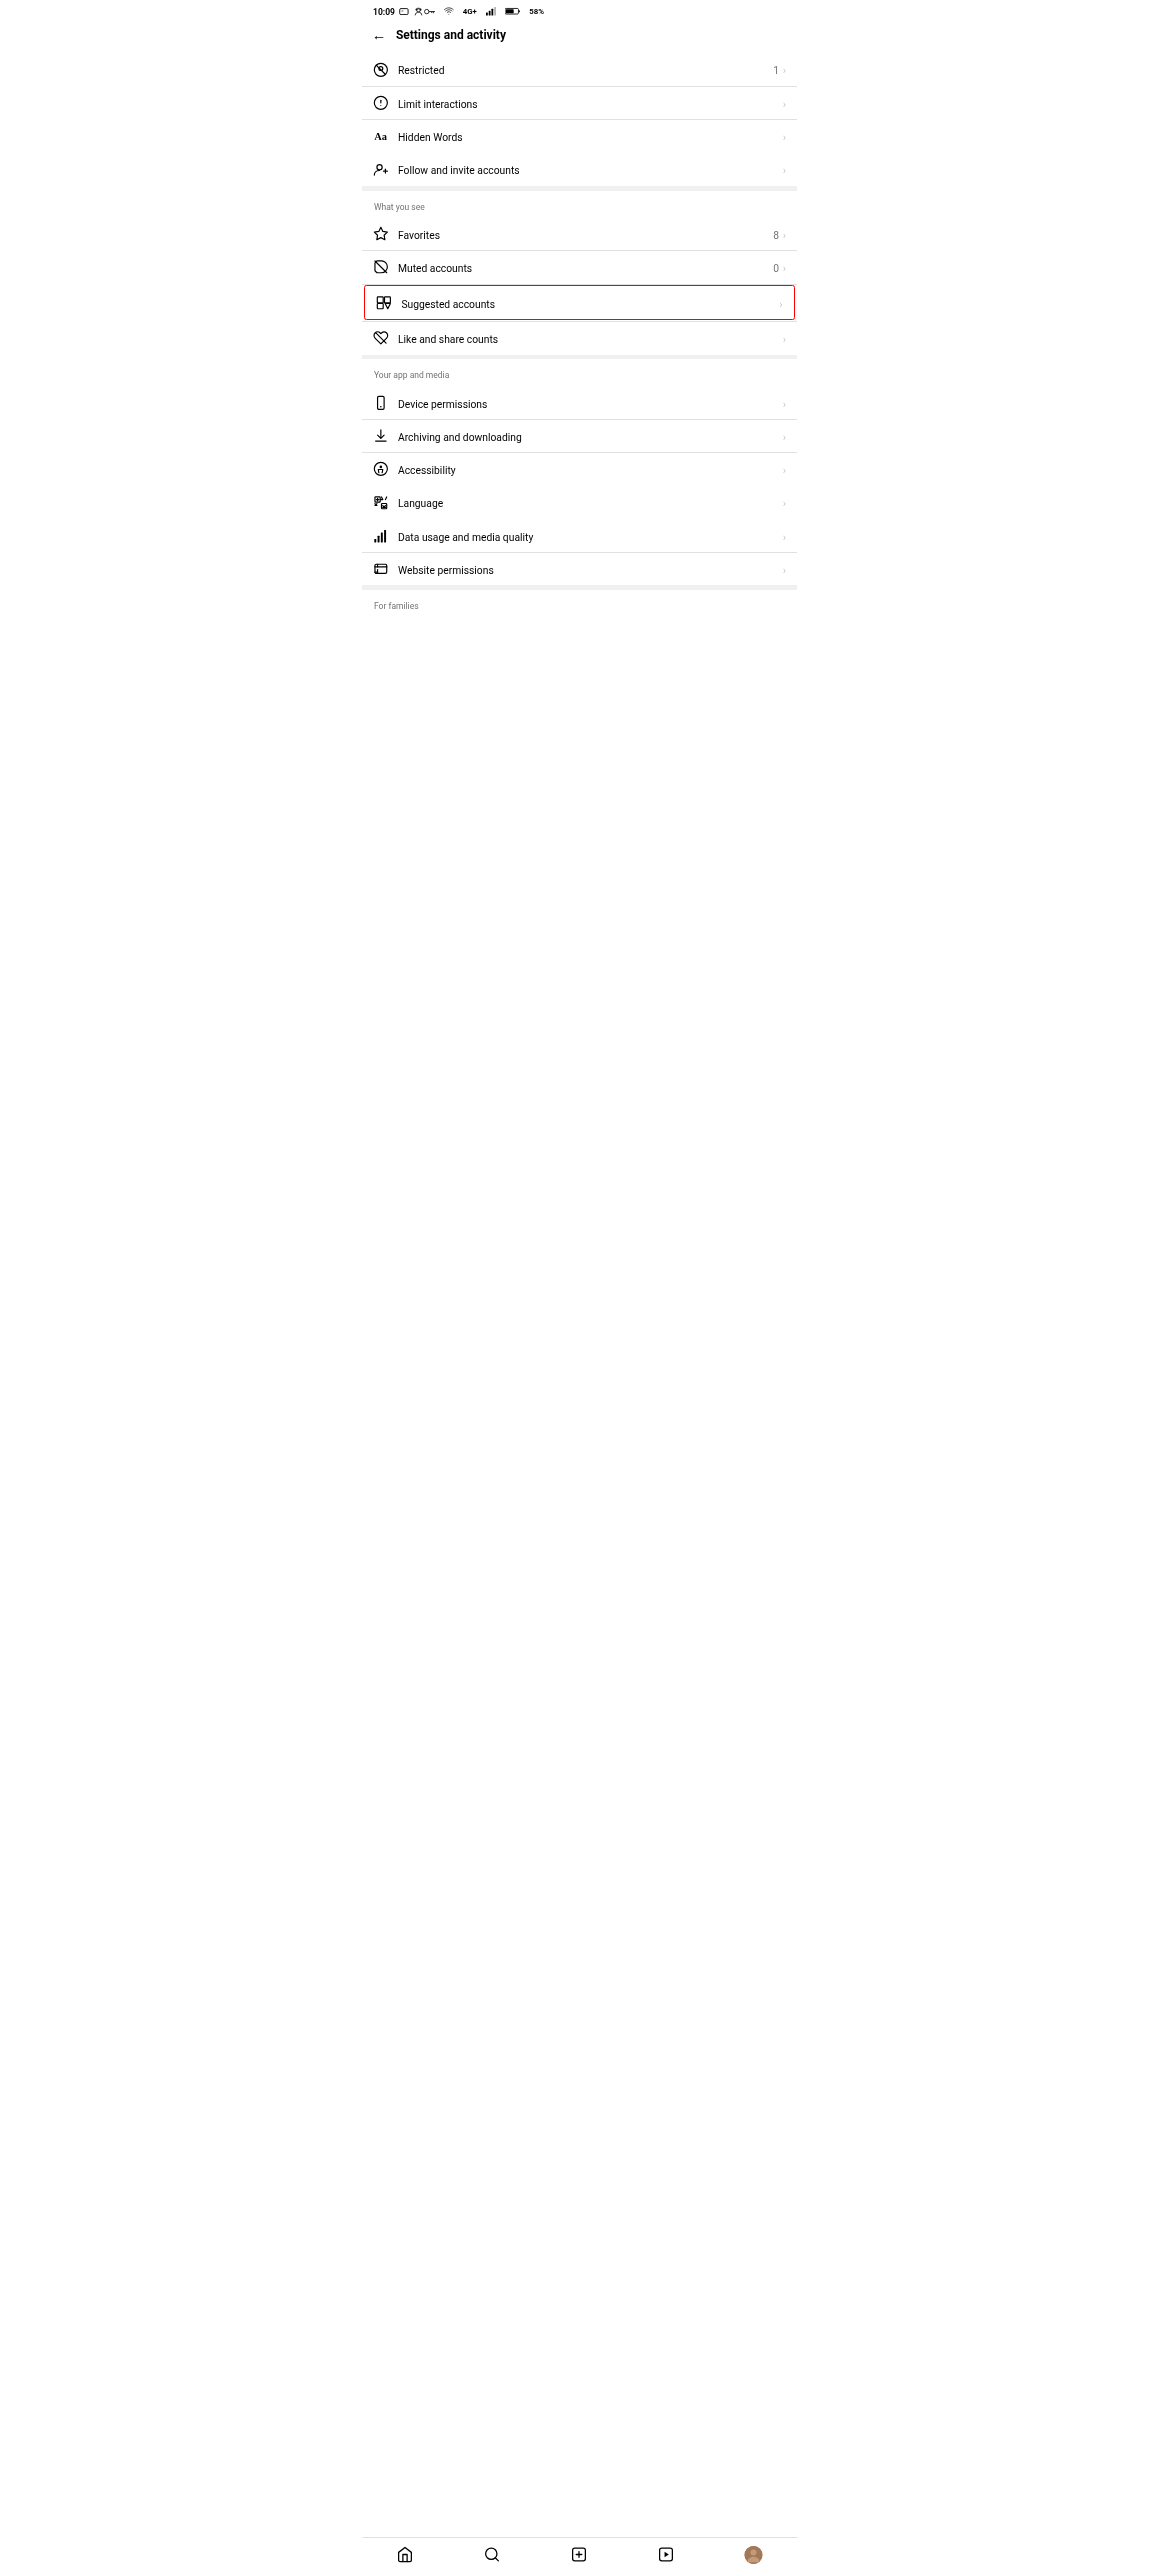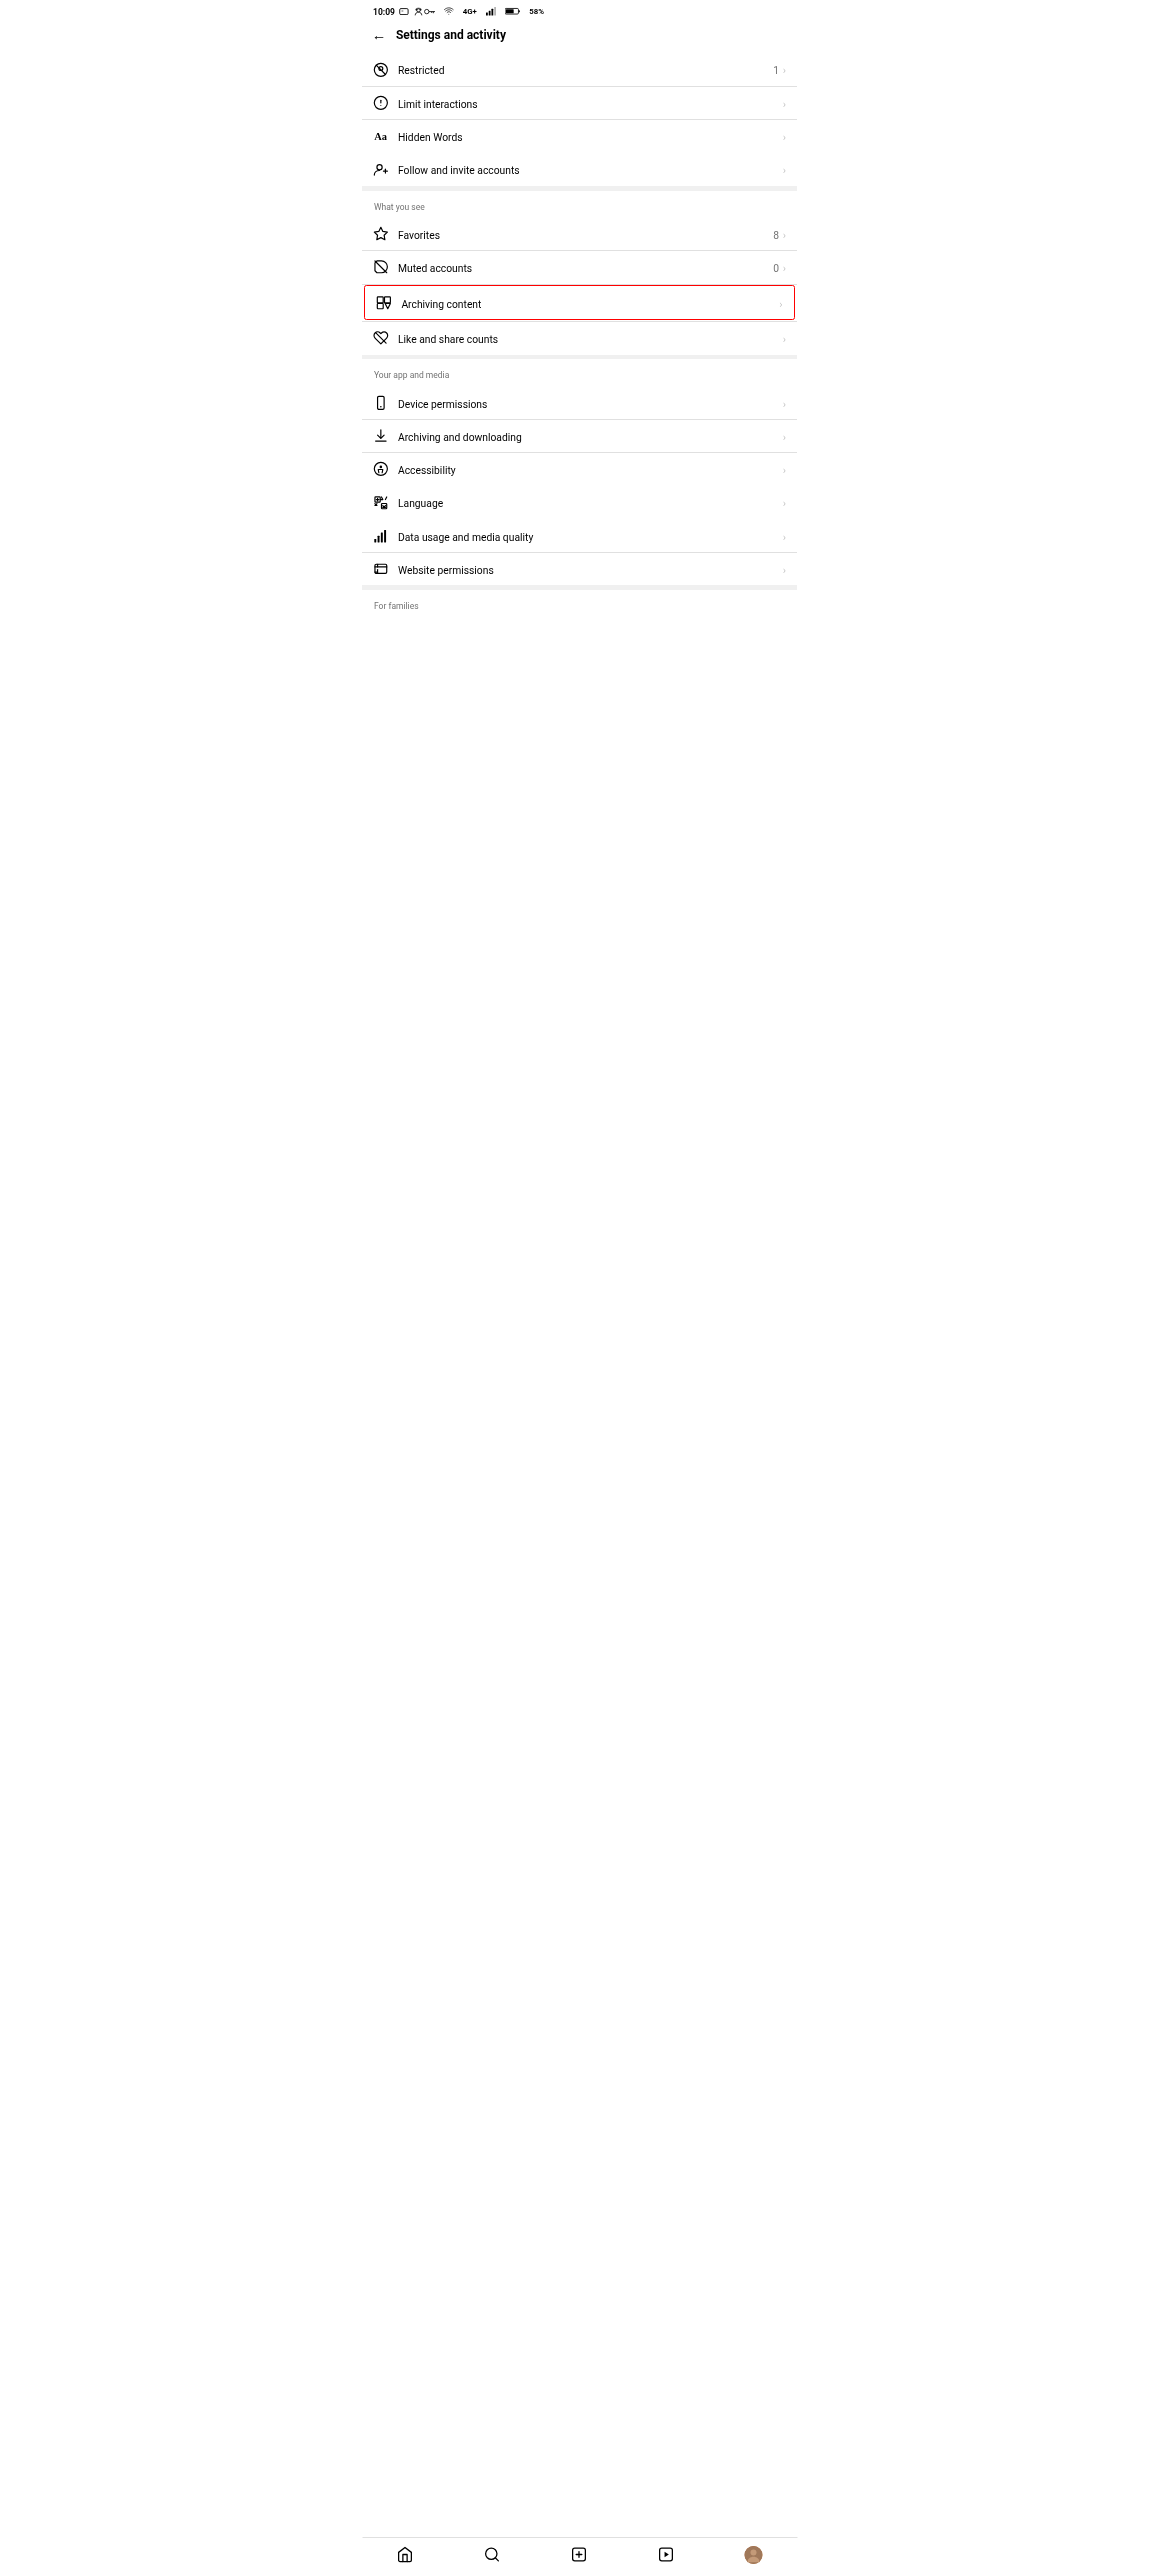--- a/index.html
+++ b/index.html
@@ -286,21 +286,21 @@
 
   <div class="menu-item highlighted">
     <div class="icon-wrap">
       <svg viewBox="0 0 24 24" fill="none" stroke="#000" stroke-width="1.8" stroke-linecap="round" stroke-linejoin="round">
         <rect x="2" y="3" width="9" height="9" rx="1"></rect>
         <rect x="13" y="3" width="9" height="9" rx="1"></rect>
         <polygon points="14,13 22,13 18,21"></polygon>
         <rect x="2" y="13" width="9" height="8" rx="1"></rect>
       </svg>
     </div>
-    <span class="menu-text">Archiving content</span>
+    <span class="menu-text">Suggested accounts</span>
     <span class="chevron">›</span>
   </div>
   <div class="section-divider"></div>
 
   <div class="menu-item">
     <div class="icon-wrap">
       <svg viewBox="0 0 24 24" fill="none" stroke="#000" stroke-width="1.8" stroke-linecap="round" stroke-linejoin="round">
         <path d="M20.84 4.61a5.5 5.5 0 0 0-7.78 0L12 5.67l-1.06-1.06a5.5 5.5 0 0 0-7.78 7.78l1.06 1.06L12 21.23l7.78-7.78 1.06-1.06a5.5 5.5 0 0 0 0-7.78z"></path>
         <line x1="4" y1="4" x2="20" y2="20"></line>
       </svg>

